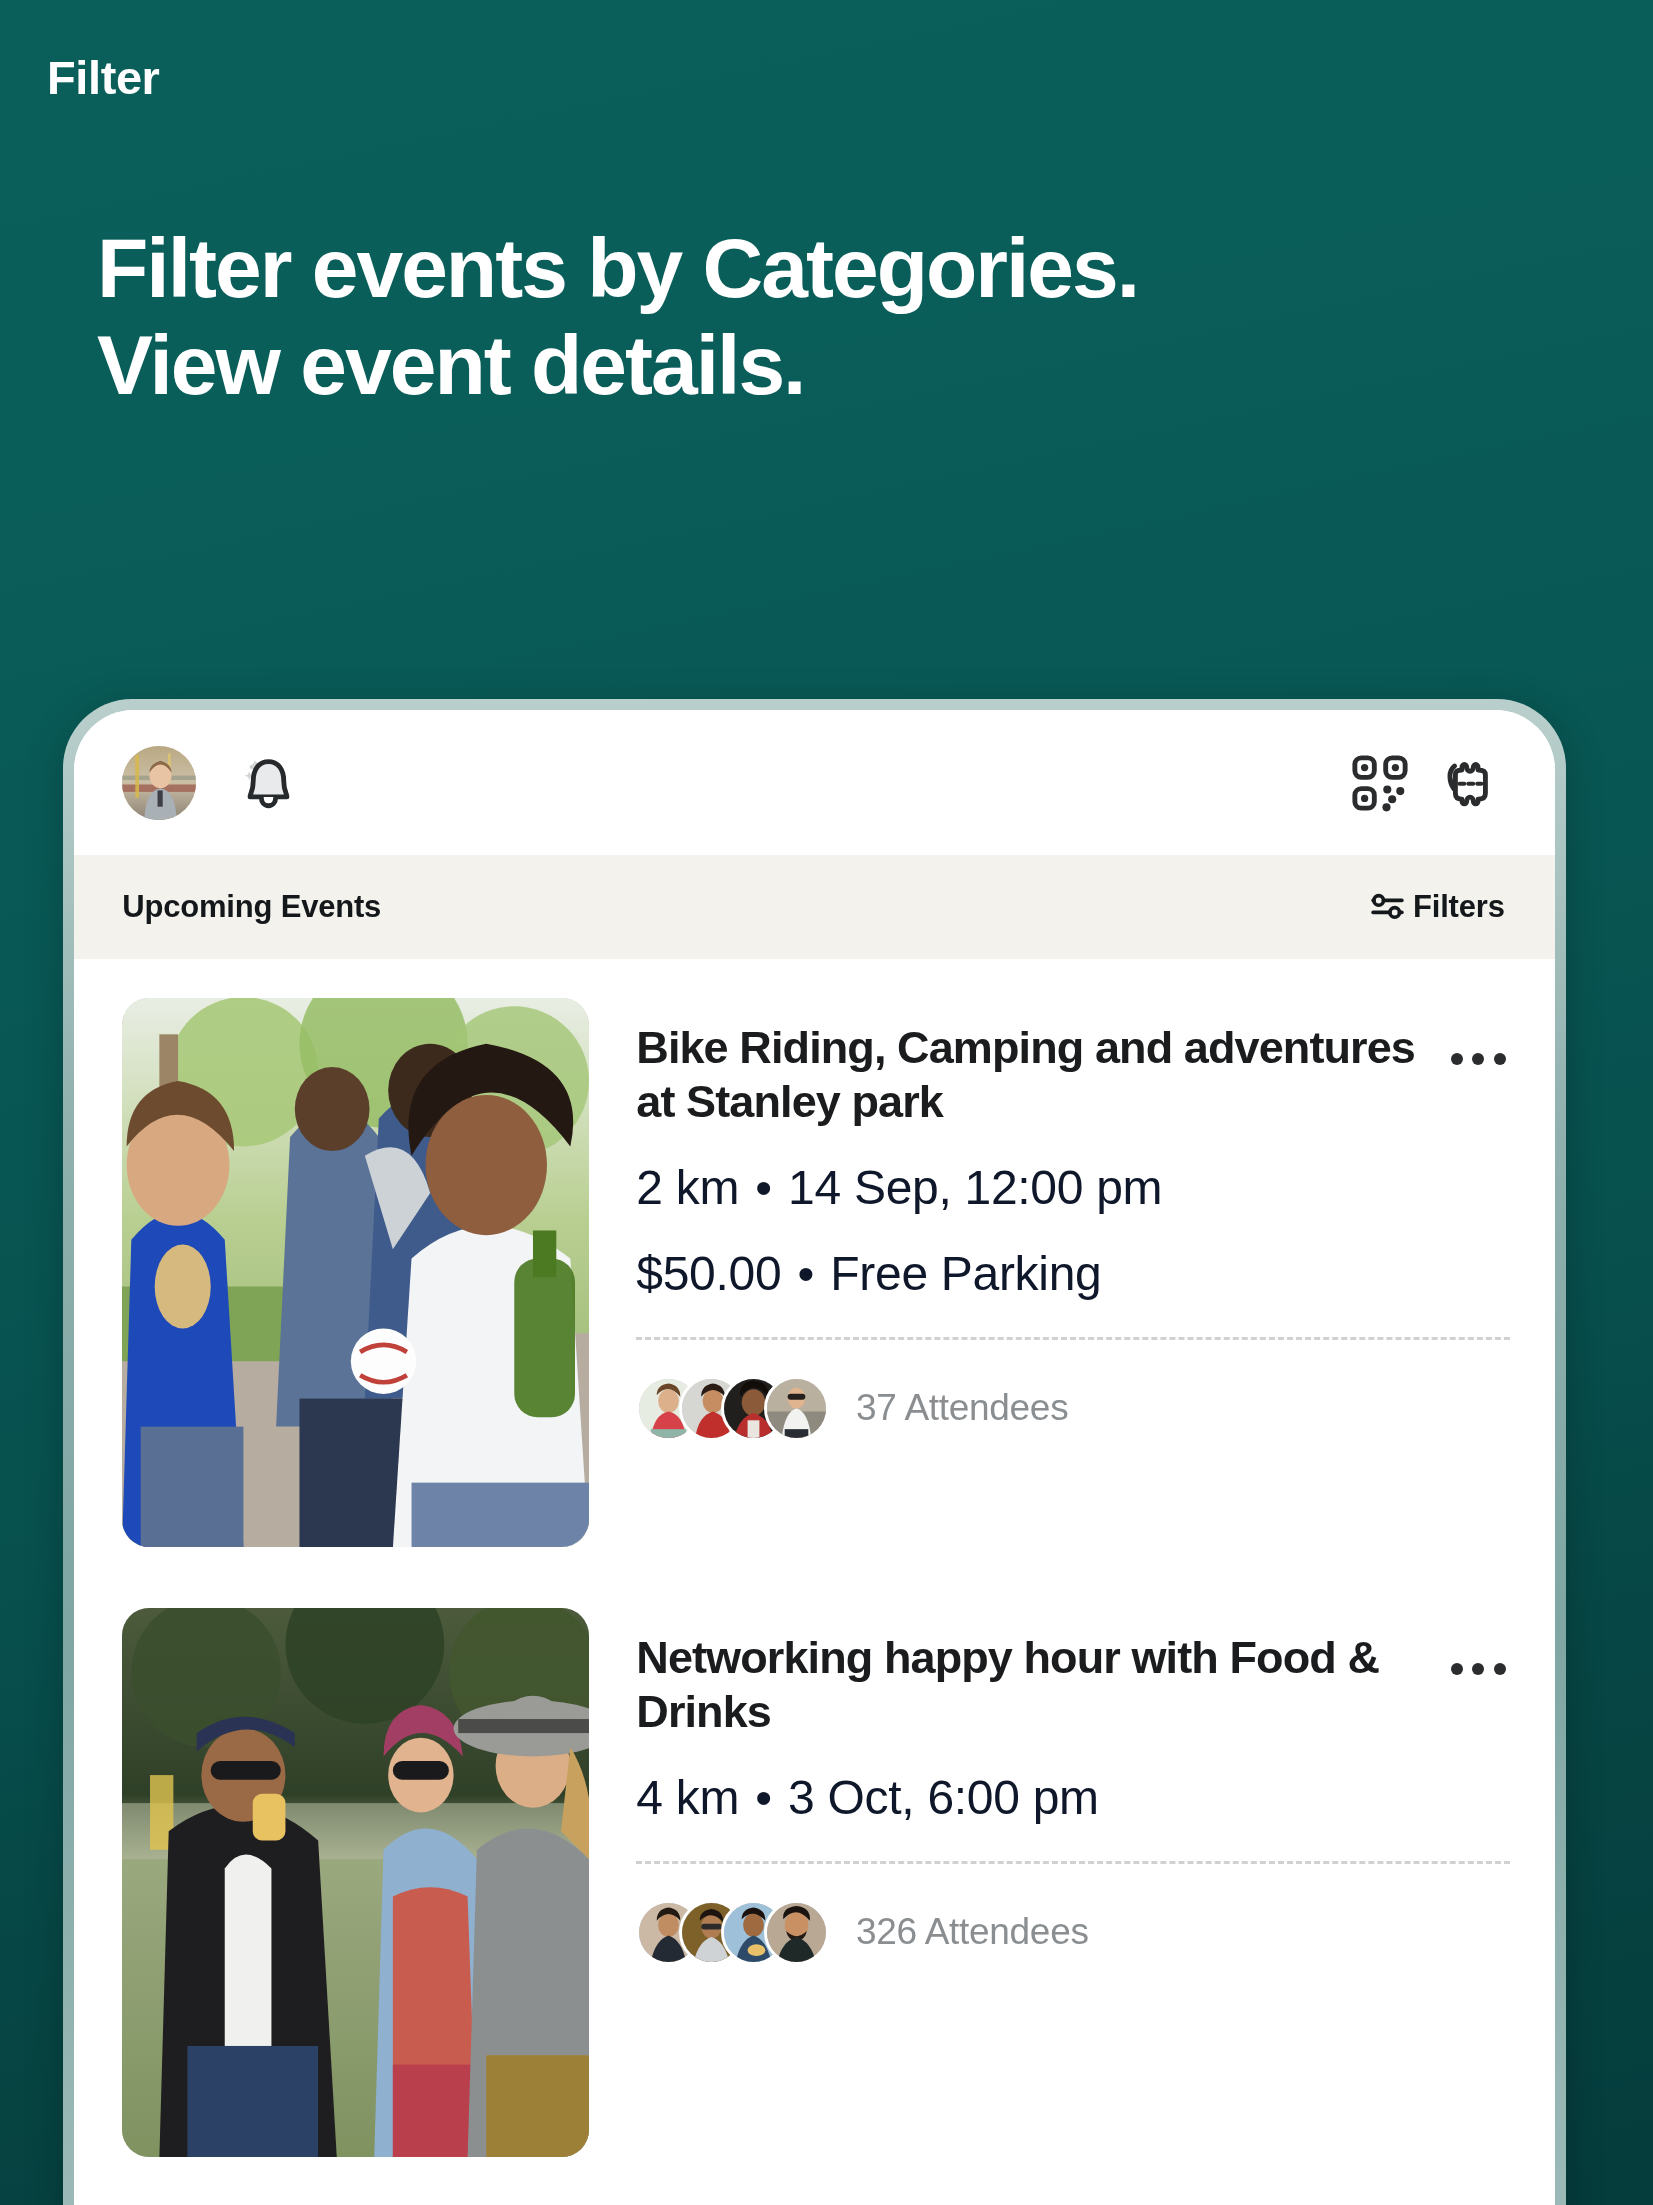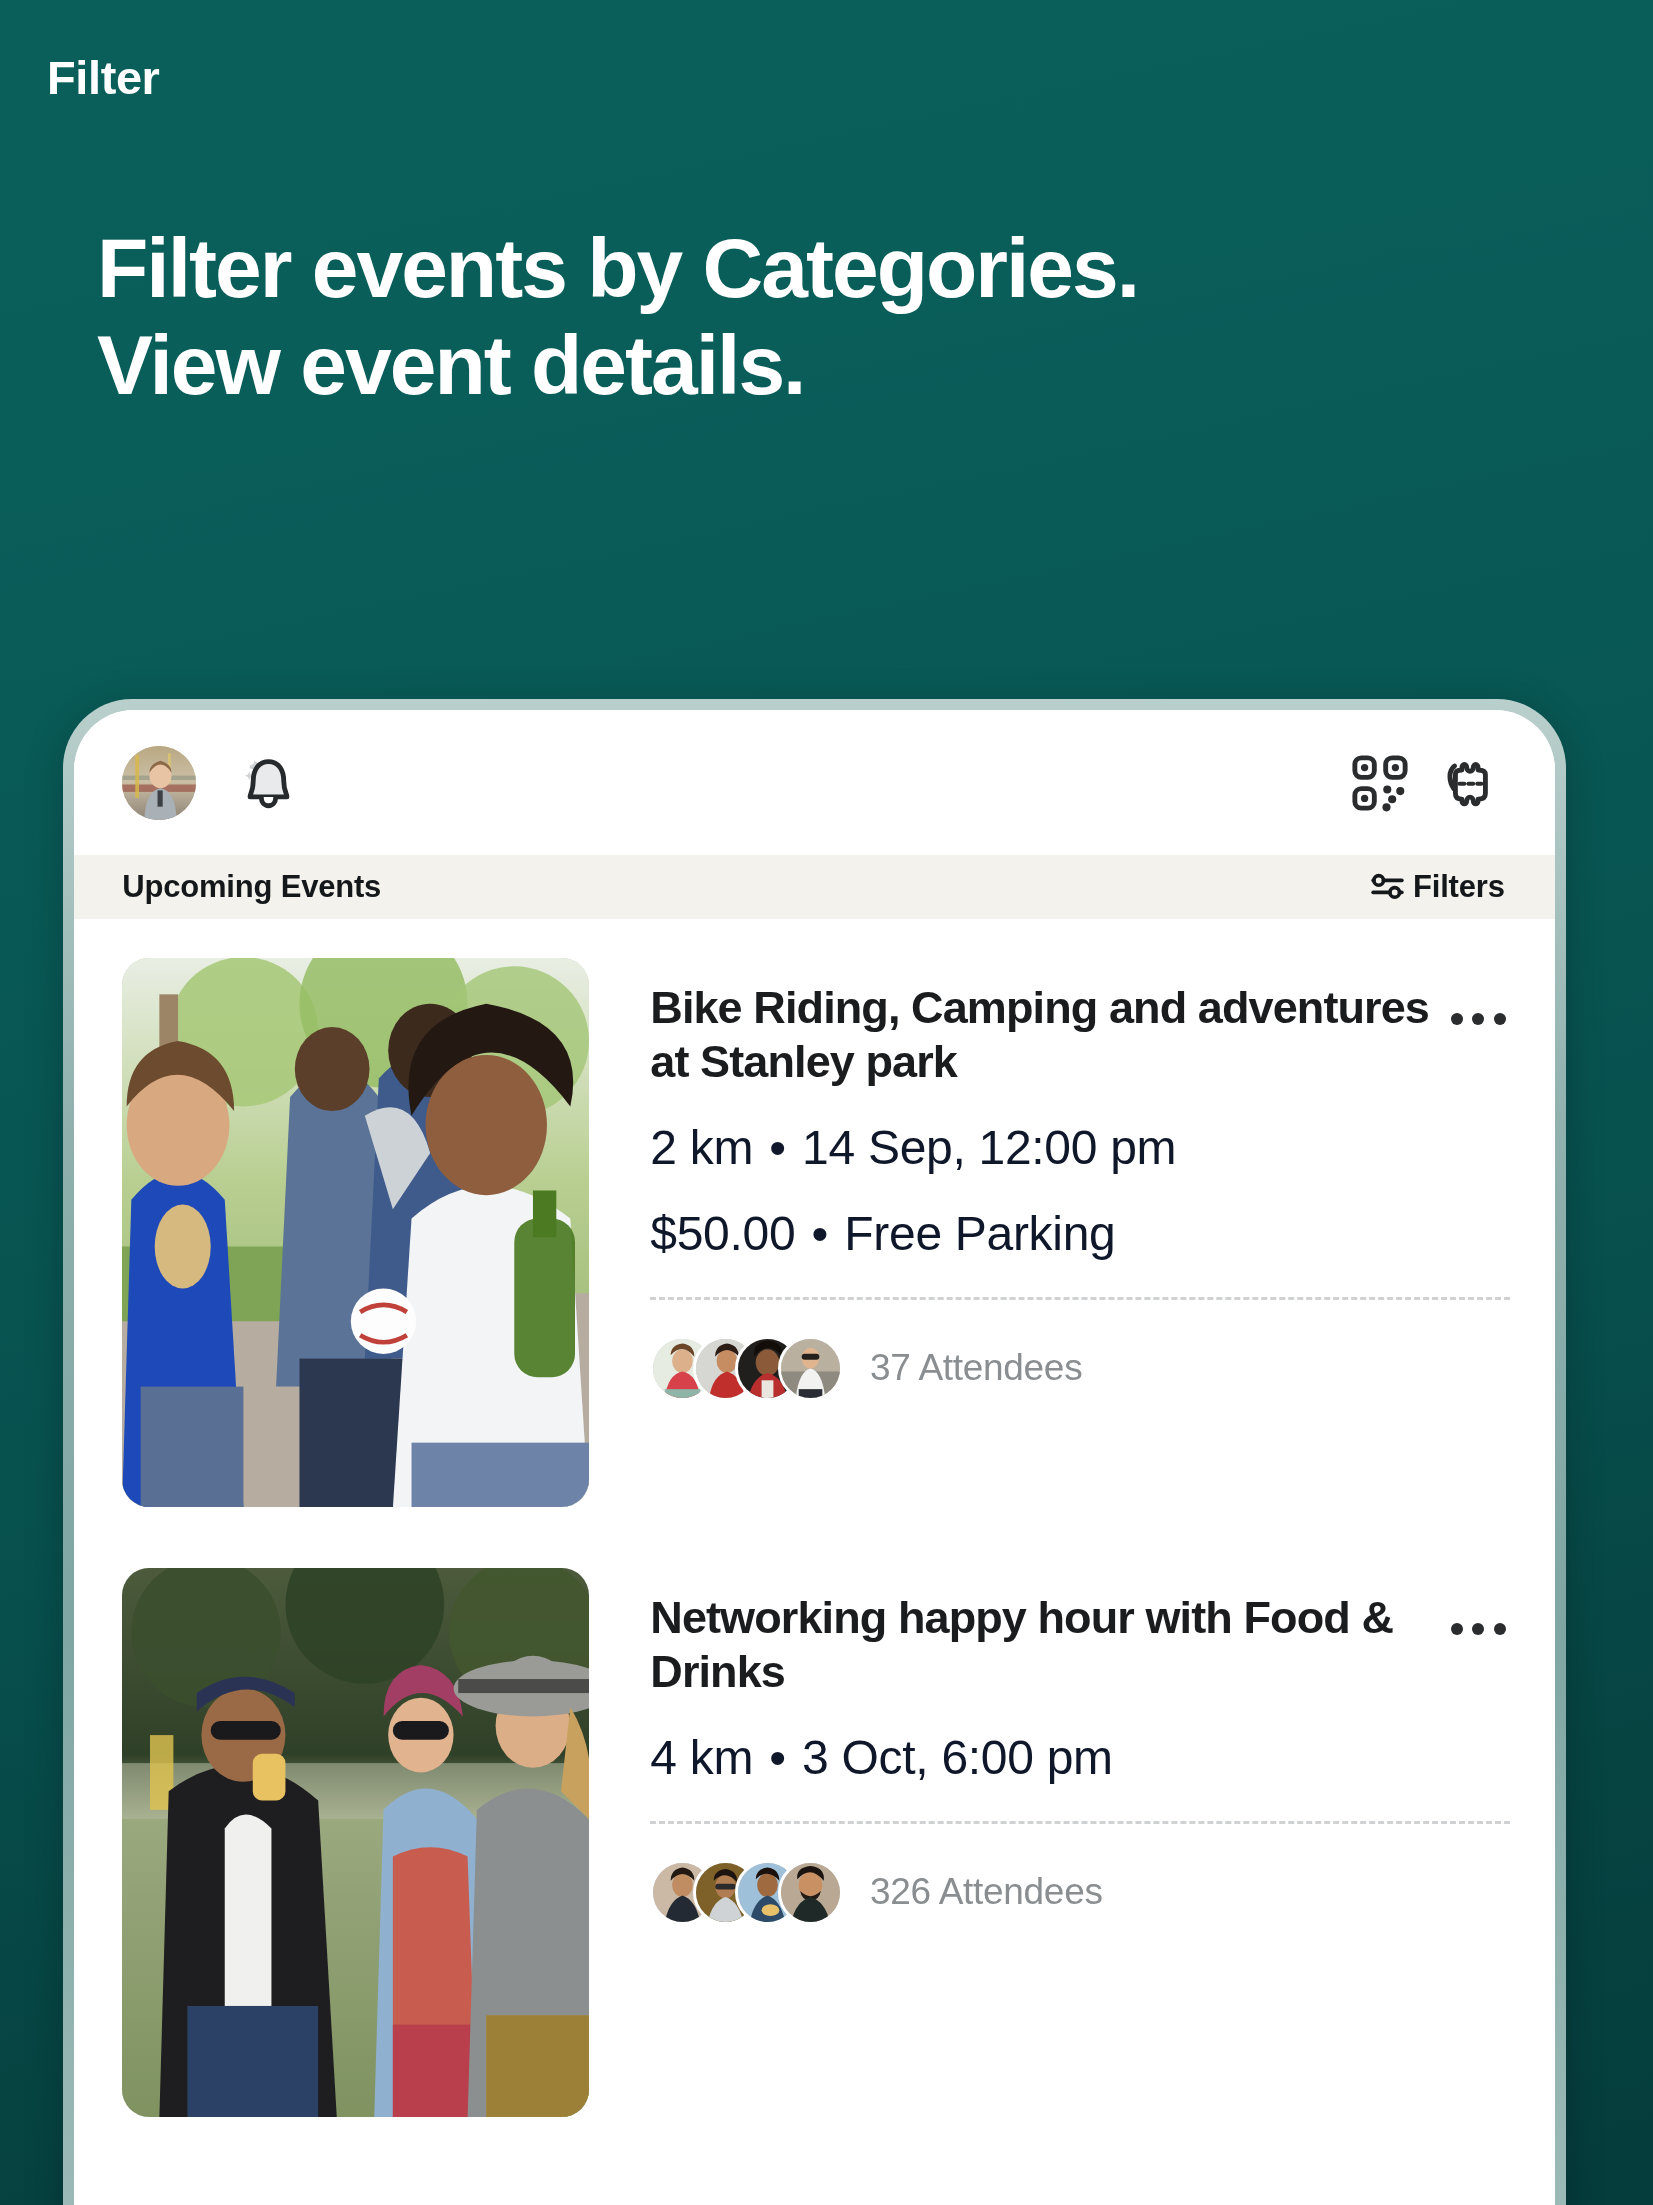--- a/index.html
+++ b/index.html
@@ -101,21 +101,21 @@
     height: 69px;
     display: flex;
     align-items: center;
     justify-content: center;
     flex: 0 0 auto;
   }
   .topicon + .topicon { margin-left: 21px; }
 
   
   .sectionbar {
-    height: 64px;
+    height: 104px;
     background: #f3f2ed;
     display: flex;
     align-items: center;
     padding: 0 50px 0 48px;
   }
   .sectionbar .title {
     font-size: 31px;
     font-weight: bold;
     color: #15181a;
     letter-spacing: -0.2px;
@@ -148,21 +148,21 @@
     border-radius: 27.4px;
     overflow: hidden;
     flex: 0 0 auto;
     position: relative;
     background: #b9c4ad;
   }
   .thumb svg { display: block; width: 100%; height: 100%; }
 
   .info {
     flex: 1 1 auto;
-    padding-left: 61px;
+    padding-left: 47px;
     padding-top: 22.6px;
     min-width: 0;
   }
 
   .info-head {
     display: flex;
     align-items: flex-start;
   }
 
   .ev-title {

